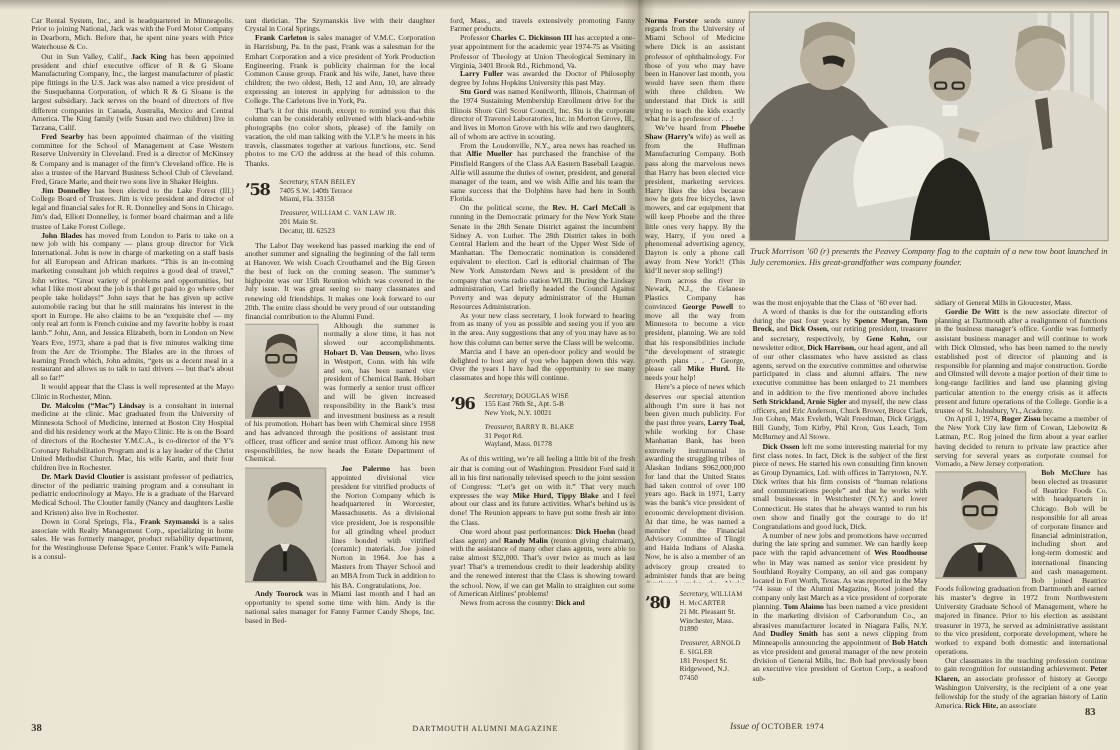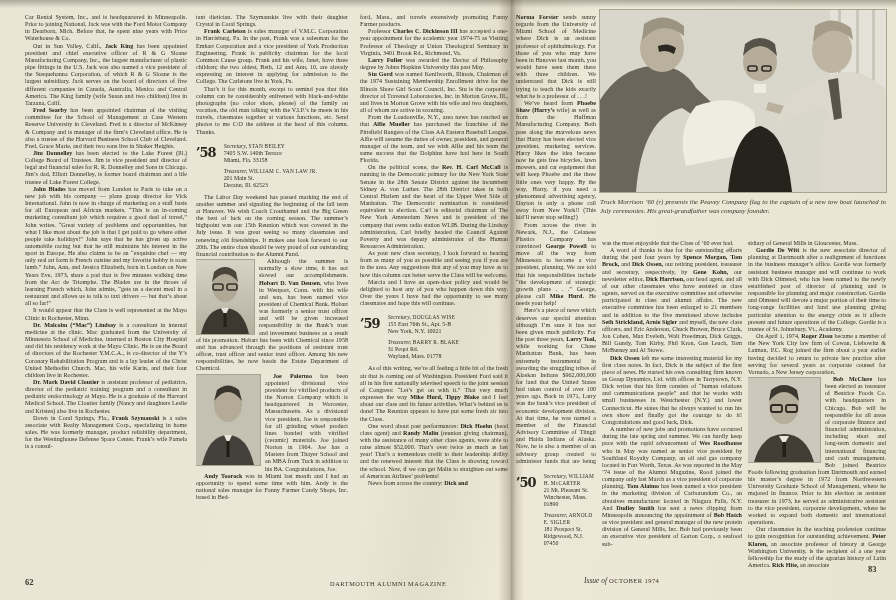--- a/index.html
+++ b/index.html
@@ -109,37 +109,37 @@
     <p class="par noind"><span>ford, Mass., and travels extensively promoting Fanny Farmer products.</span></p>
     <p class="par"><span>Professor <b>Charles C. Dickinson III</b> has accepted a one-year appointment for the academic year 1974-75 as Visiting Professor of Theology at Union Theological Seminary in Virginia, 3401 Brook Rd., Richmond, Va.</span></p>
     <p class="par"><span><b>Larry Fuller</b> was awarded the Doctor of Philosophy degree by Johns Hopkins University this past May.</span></p>
     <p class="par"><span><b>Stu Gord</b> was named Kenilworth, Illinois, Chairman of the 1974 Sustaining Membership Enrollment drive for the Illinois Shore Girl Scout Council, Inc. Stu is the corporate director of Travenol Laboratories, Inc. in Morton Grove, Ill., and lives in Morton Grove with his wife and two daughters, all of whom are active in scouting.</span></p>
     <p class="par"><span>From the Loudonville, N.Y., area news has reached us that <b>Alfie Mueller</b> has purchased the franchise of the Pittsfield Rangers of the Class AA Eastern Baseball League. Alfie will assume the duties of owner, president, and general manager of the team, and we wish Alfie and his team the same success that the Dolphins have had here in South Florida.</span></p>
     <p class="par"><span>On the political scene, the <b>Rev. H. Carl McCall</b> is running in the Democratic primary for the New York State Senate in the 28th Senate District against the incumbent Sidney A. von Luther. The 28th District takes in both Central Harlem and the heart of the Upper West Side of Manhattan. The Democratic nomination is considered equivalent to election. Carl is editorial chairman of The New York Amsterdam News and is president of the company that owns radio station WLIB. During the Lindsay administration, Carl briefly headed the Council Against Poverty and was deputy administrator of the Human Resources Administration.</span></p>
     <p class="par"><span>As your new class secretary, I look forward to hearing from as many of you as possible and seeing you if you are in the area. Any suggestions that any of you may have as to how this column can better serve the Class will be welcome.</span></p>
     <p class="par"><span>Marcia and I have an open-door policy and would be delighted to host any of you who happen down this way. Over the years I have had the opportunity to see many classmates and hope this will continue.</span></p>
 
     <div class="class-head">
-      <div class="class-year">’59</div>
+      <div class="class-year">’96</div>
       <div class="officers">
         <div><span class="off-label">Secretary,</span> <span class="off-name">DOUGLAS WISE</span></div>
         <div>155 East 76th St., Apt. 5-B</div>
         <div>New York, N.Y. 10021</div>
         <div class="off-gap"><span class="off-label">Treasurer,</span> <span class="off-name">BARRY R. BLAKE</span></div>
         <div>31 Peqot Rd.</div>
         <div>Wayland, Mass. 01778</div>
       </div>
     </div>
 
     <p class="par"><span>As of this writing, we’re all feeling a little bit of the fresh air that is coming out of Washington. President Ford said it all in his first nationally televised speech to the joint session of Congress: “Let’s get on with it.” That very much expresses the way <b>Mike Hurd, Tippy Blake</b> and I feel about our class and its future activities. What’s behind us is done! The Reunion appears to have put some fresh air into the Class.</span></p>
     <p class="par"><span>One word about past performances: <b>Dick Hoehn</b> (head class agent) and <b>Randy Malin</b> (reunion giving chairman), with the assistance of many other class agents, were able to raise almost $52,000. That’s over twice as much as last year! That’s a tremendous credit to their leadership ability and the renewed interest that the Class is showing toward the school. Now, if we can get Malin to straighten out some of American Airlines’ problems!</span></p>
     <p class="par"><span>News from across the country: <b>Dick and</b></span></p>
   </div>
 
-  <div class="footer pageno" style="left:25px; top:577px;">62</div>
+  <div class="footer pageno" style="left:25px; top:577px;">38</div>
   <div class="footer mag-name" style="left:330px; top:580px;">DARTMOUTH ALUMNI MAGAZINE</div>
 
   <div id="gutter"></div>
 
   <div class="bigphoto photo" style="left:600px; top:10px; width:286px; height:182px;">
     <svg width="286" height="182" viewBox="0 0 286 182">
       <rect width="286" height="182" fill="#d9d6cc"></rect>
       <rect x="230" y="0" width="56" height="182" fill="#e3e1d8"></rect>
       <rect x="238" y="0" width="3" height="182" fill="#c9c6ba"></rect>
       <rect x="256" y="0" width="3" height="182" fill="#c9c6ba"></rect>
@@ -171,21 +171,21 @@
   <div class="col" style="left:516px; top:14px; width:80px; height:452px;">
     <p class="par noind"><span><b>Norma Forster</b> sends sunny regards from the University of Miami School of Medicine where Dick is an assistant professor of ophthalmology. For those of you who may have been in Hanover last month, you would have seen them there with three children. We understand that Dick is still trying to teach the kids exactly what he is a professor of . . .!</span></p>
     <p class="par"><span>We’ve heard from <b>Phoebe Shaw (Harry’s</b> wife) as well as from the Huffman Manufacturing Company. Both pass along the marvelous news that Harry has been elected vice president, marketing services. Harry likes the idea because now he gets free bicycles, lawn mowers, and car equipment that will keep Phoebe and the three little ones very happy. By the way, Harry, if you need a phenomenal advertising agency, Dayton is only a phone call away from New York!! (This kid’ll never stop selling!)</span></p>
     <p class="par"><span>From across the river in Newark, N.J., the Celanese Plastics Company has convinced <b>George Powell</b> to move all the way from Minnesota to become a vice president, planning. We are told that his responsibilities include “the development of strategic growth plans . . .” George, please call <b>Mike Hurd.</b> He needs your help!</span></p>
     <p class="par"><span>Here’s a piece of news which deserves our special attention although I’m sure it has not been given much publicity. For the past three years, <b>Larry Toal,</b> while working for Chase Manhattan Bank, has been extremely instrumental in awarding the struggling tribes of Alaskan Indians $962,000,000 for land that the United States had taken control of over 100 years ago. Back in 1971, Larry was the bank’s vice president of economic development division. At that time, he was named a member of the Financial Advisory Committee of Tlingit and Haida Indians of Alaska. Now, he is also a member of an advisory group created to administer funds that are being distributed under the Alaska Native Claims Settlement Act of 1971. Larry says, “We wanted to get involved in solving the problems of American Indians. We felt we could help the Tlingit and Haida and gain a better understanding of the unique economic development problems of the American Indian that might be applied to relationships with other tribes in the future.” We should applaud Larry’s efforts in this area, as it is so much in the Dartmouth tradition. His work is obviously being recognized by the bank, in that he is now vice president in charge of Chase’s Institutional Banking’s Government Division.</span></p>
 
   </div>
 
   <div class="col" style="left:516px; top:466px; width:80px; height:104px;">
     <div class="class-head">
-      <div class="class-year">’50</div>
+      <div class="class-year">’80</div>
       <div class="officers">
         <div><span class="off-label">Secretary,</span> <span class="off-name">WILLIAM H. McCARTER</span></div>
         <div>21 Mt. Pleasant St.</div>
         <div>Winchester, Mass. 01890</div>
         <div class="off-gap"><span class="off-label">Treasurer,</span> <span class="off-name">ARNOLD E. SIGLER</span></div>
         <div>181 Prospect St.</div>
         <div>Ridgewood, N.J. 07450</div>
       </div>
     </div>
 

